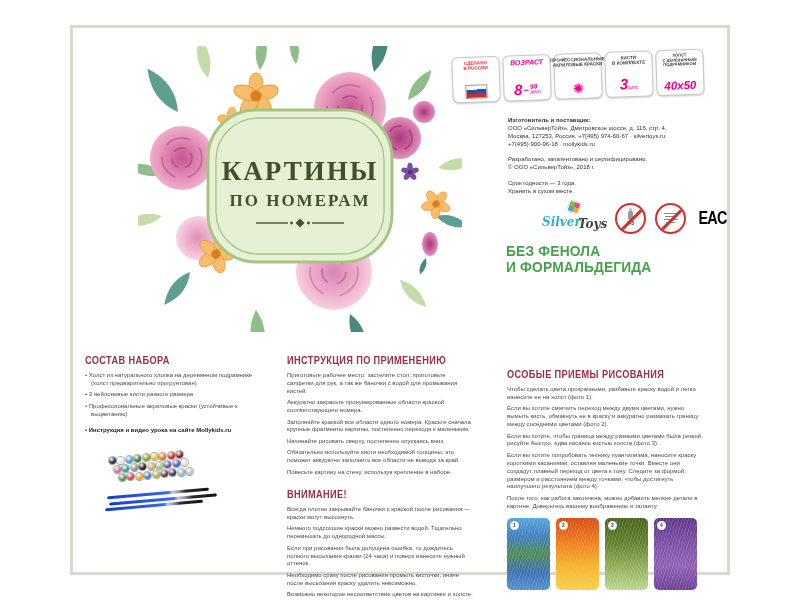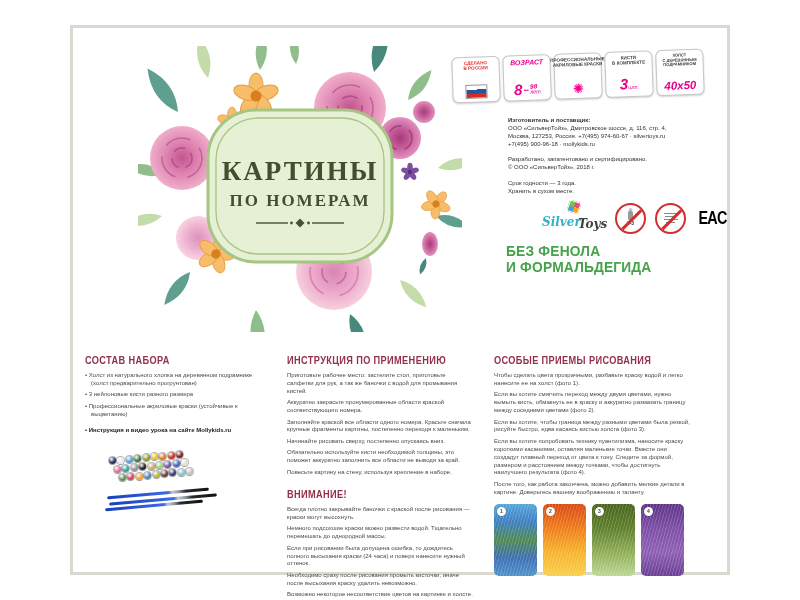--- a/index.html
+++ b/index.html
@@ -48,21 +48,21 @@
   .textlines i:nth-child(1){width:14px;} .textlines i:nth-child(2){width:11px;} .textlines i:nth-child(3){width:14px;} .textlines i:nth-child(4){width:9px;}
   .eac{font-size:18px;font-weight:900;color:#000;transform:scaleX(.8);letter-spacing:-1px;font-family:"Liberation Sans",sans-serif;}
 
   
   .claim{position:absolute;left:506px;top:243px;color:#46a34b;font-weight:bold;font-size:14.5px;line-height:1.12;letter-spacing:.2px;transform:scaleX(.95);transform-origin:left top;}
 
   
   .col{position:absolute;top:350px;}
   .col1{left:85px;width:186px;}
   .col2{left:287px;width:186px;}
-  .col3{left:494px;width:198px;}
+  .col3{left:507px;width:198px;margin-top:14px;}
   .sechead{display:inline-block;font-size:10px;font-weight:bold;color:#93304a;letter-spacing:.4px;margin:0 0 6px 0;transform:scaleX(.92);transform-origin:left;white-space:nowrap;}
   .col p{font-size:6px;color:#4a4a4a;line-height:1.32;margin:0 0 3.5px 0;}
   .col ul{margin:0;padding:0;list-style:none;}
   .col li{font-size:6px;color:#4a4a4a;line-height:1.32;margin:0 0 3.5px 0;padding-left:6px;text-indent:-6px;}
   .col li::before{content:"• ";}
   .col li.hl{font-weight:bold;color:#222;margin-top:8px;}
   .warnhead{margin-top:9px;}
 
   
   .kitimg{position:relative;width:130px;height:64px;margin:14px 0 0 20px;}

